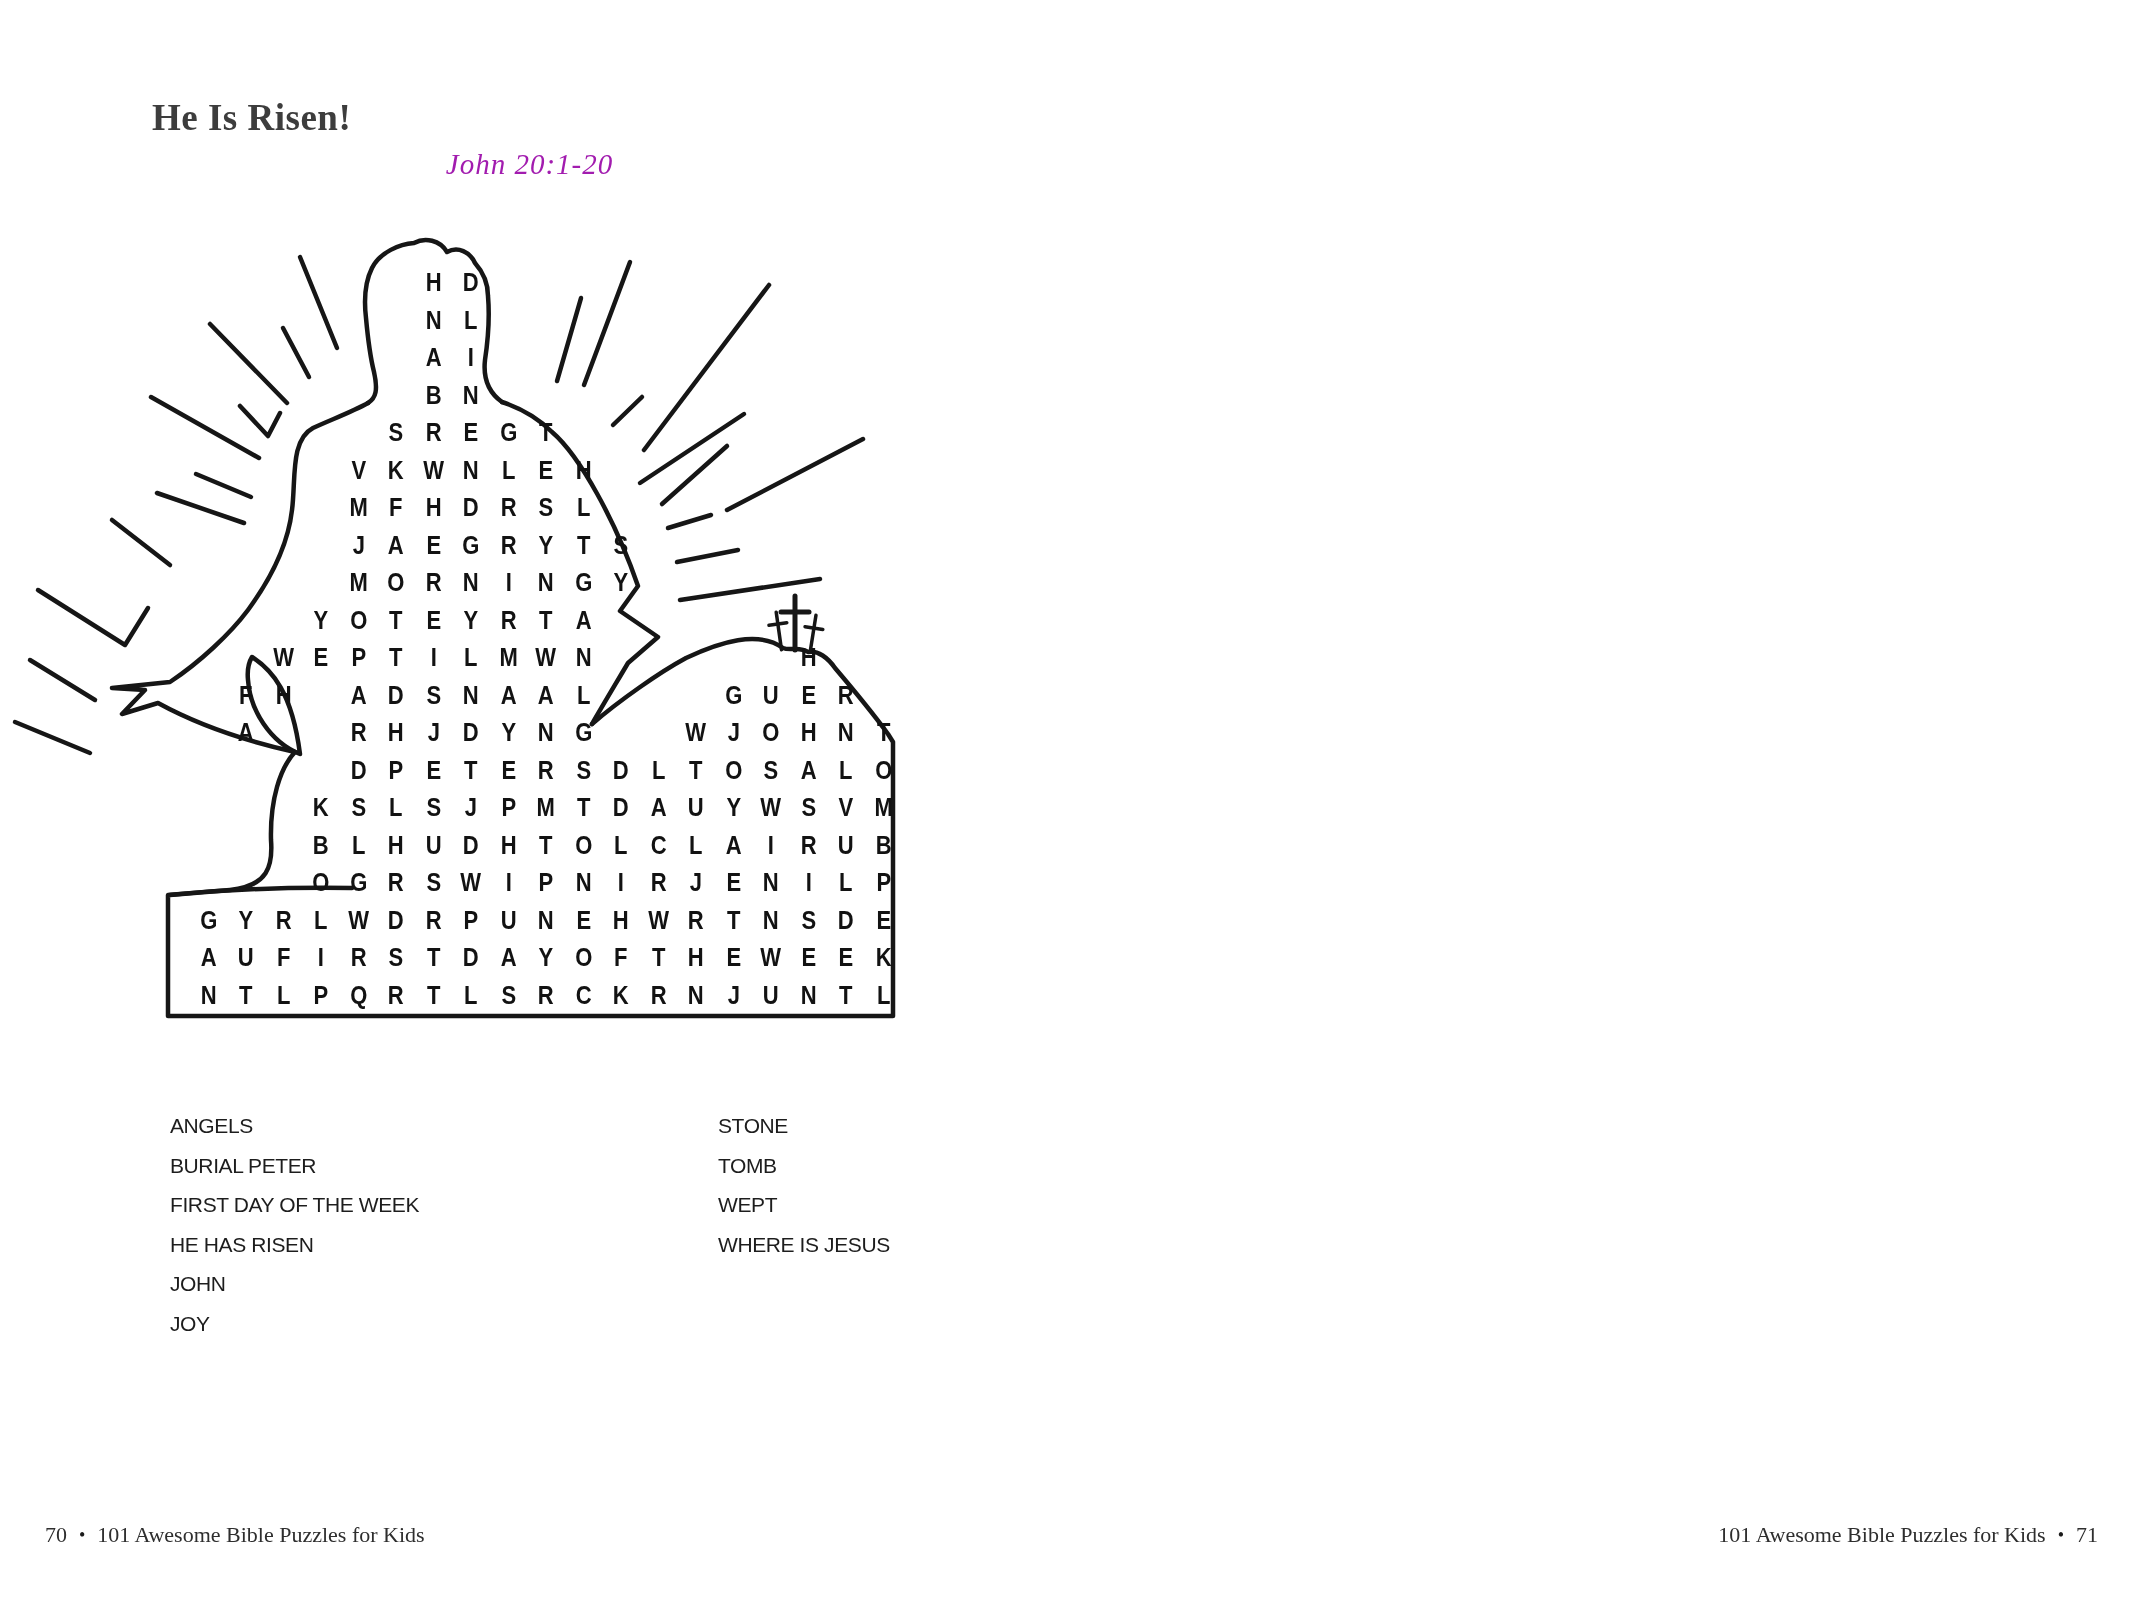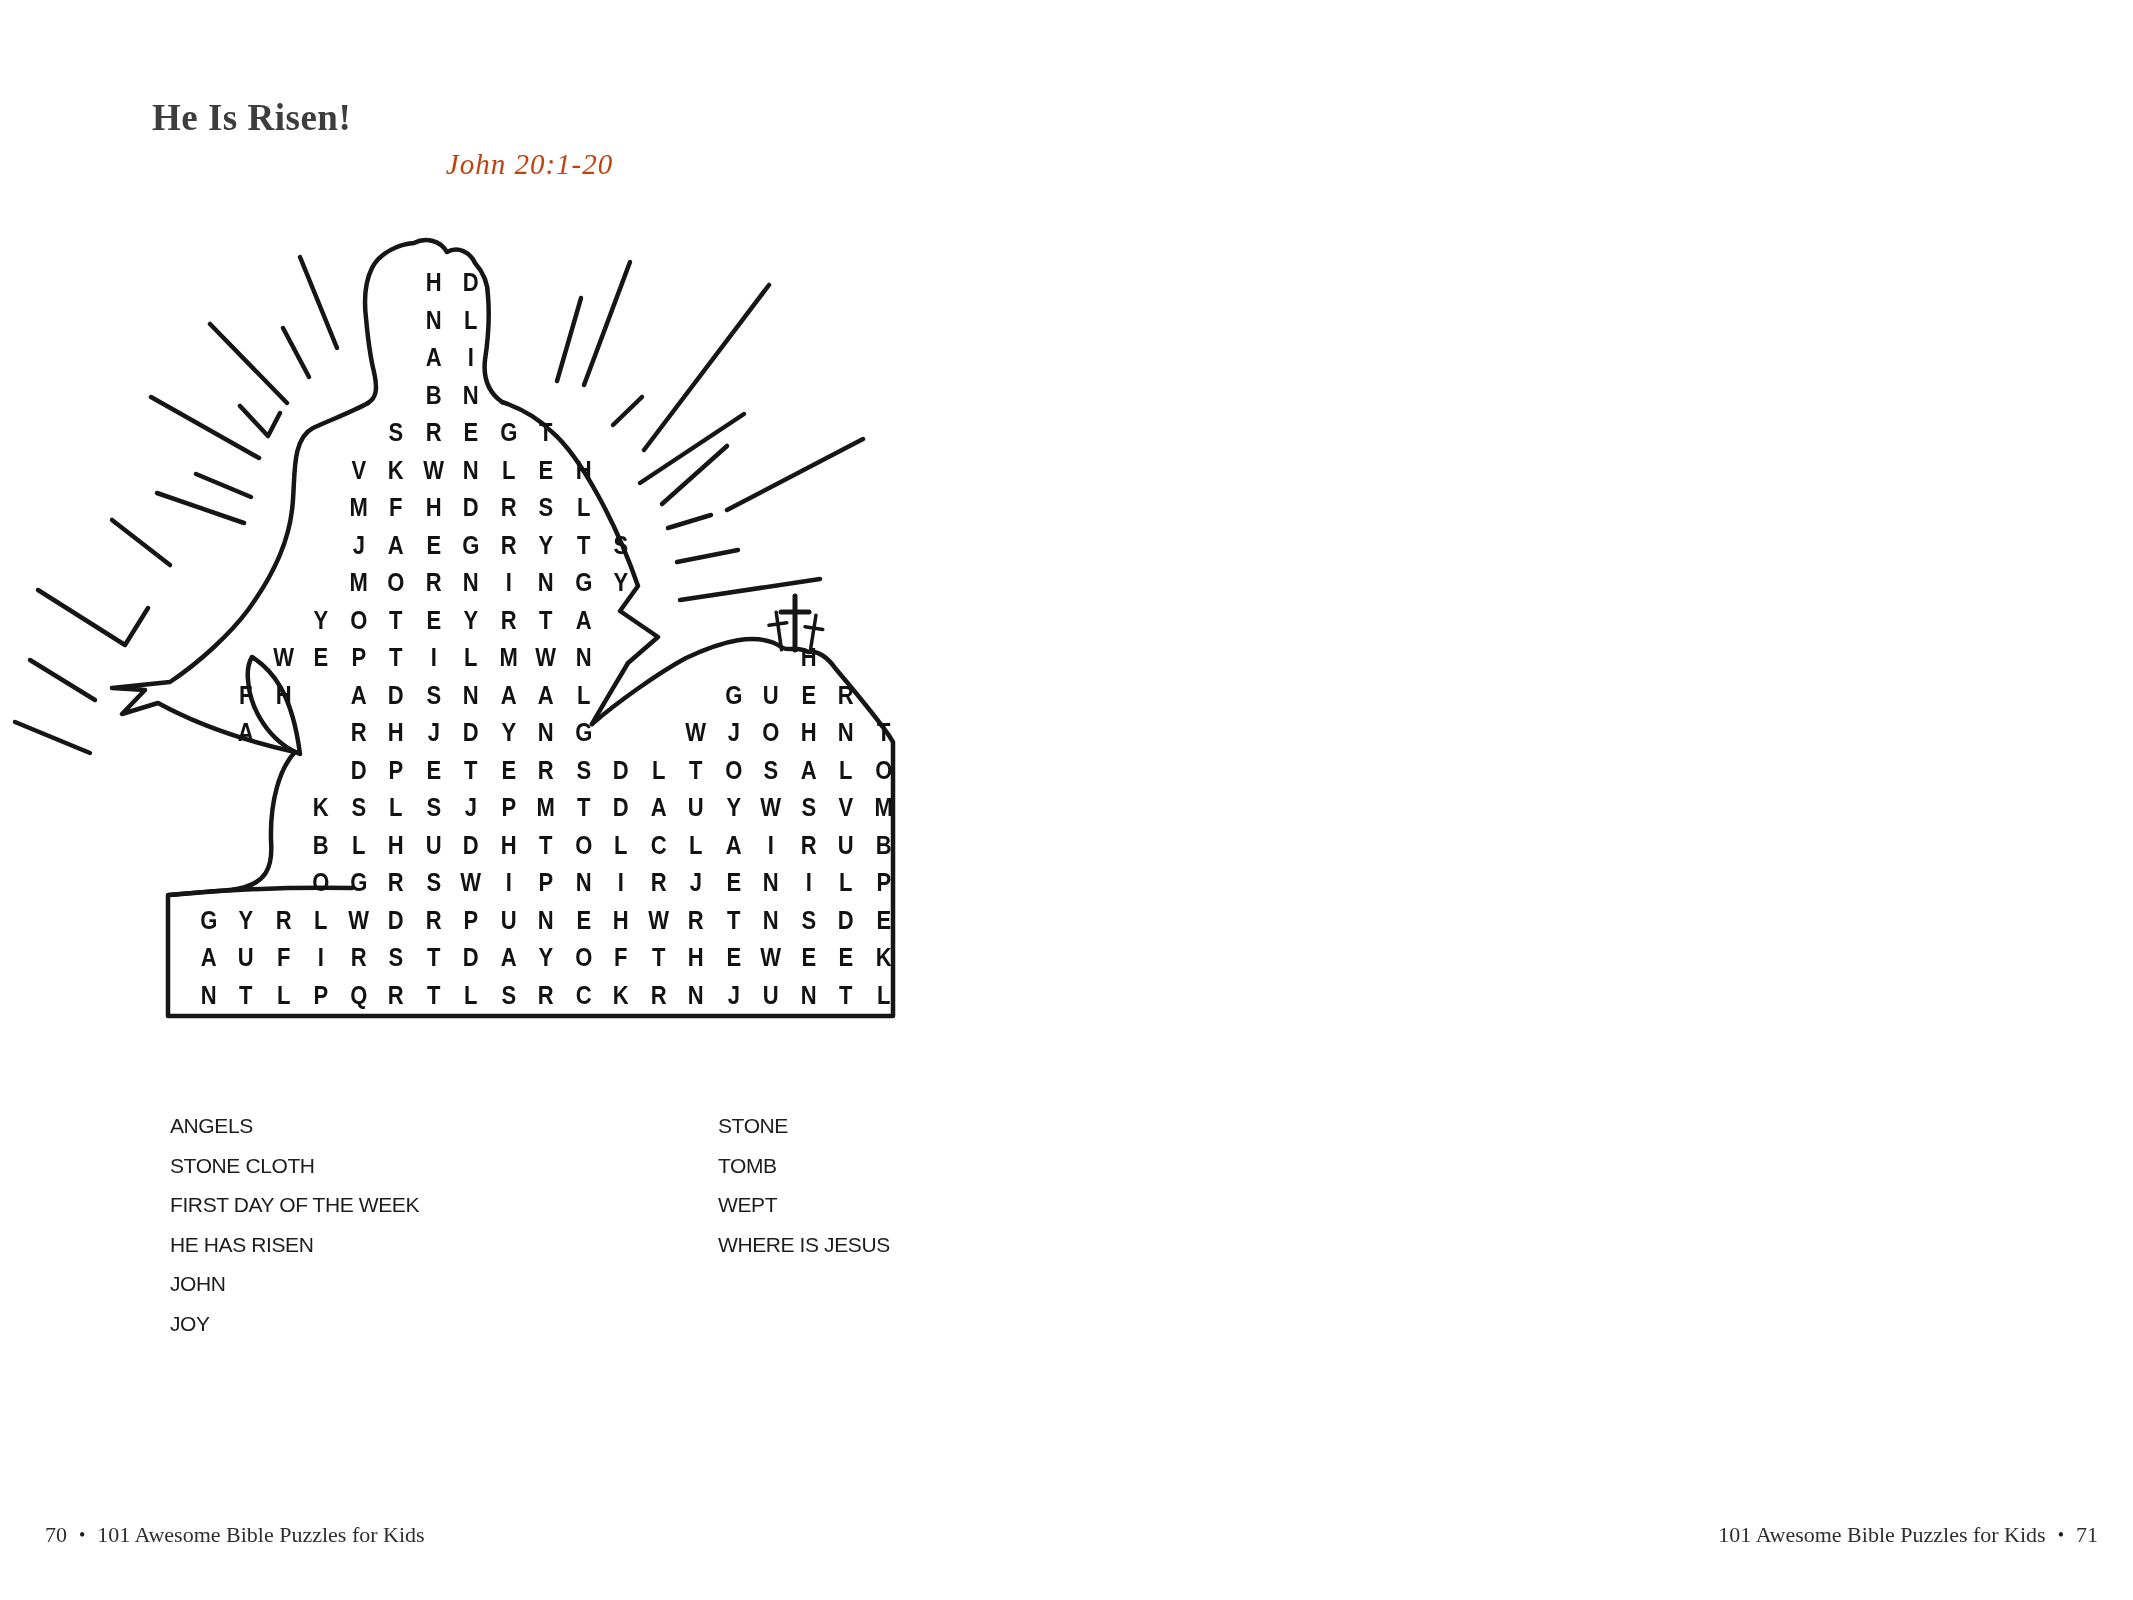--- a/index.html
+++ b/index.html
@@ -11,21 +11,21 @@
   #left-page{left:0;width:1066px;}
   #right-page{left:1066px;width:1067px;}
 
   
   .puzzle-title{
     position:absolute;left:152px;top:96px;width:755px;text-align:left;
     font-size:37px;font-weight:bold;color:#3d3d3d;letter-spacing:.5px;
   }
   .puzzle-subtitle{
     position:absolute;left:152px;top:148px;width:755px;text-align:center;
-    font-size:29px;font-style:italic;color:#c2410c;letter-spacing:1px;
+    font-size:29px;font-style:italic;color:#a21caf;letter-spacing:1px;
   }
 
   
   #figure-svg{position:absolute;left:0;top:0;pointer-events:none;}
 
   
   #word-search{position:absolute;left:152px;top:264px;}
   .grid-row{display:flex;height:37.5px;}
   .grid-cell{
     display:inline-block;width:37.5px;text-align:center;line-height:37.5px;
@@ -554,21 +554,21 @@
         <span class="grid-cell">J</span>
         <span class="grid-cell">U</span>
         <span class="grid-cell">N</span>
         <span class="grid-cell">T</span>
         <span class="grid-cell">L</span>
       </div>
     </div>
 
   <div class="word-col" id="word-col-1">
       <div class="word-item">ANGELS</div>
-      <div class="word-item">STONE CLOTH</div>
+      <div class="word-item">BURIAL PETER</div>
       <div class="word-item">FIRST DAY OF THE WEEK</div>
       <div class="word-item">HE HAS RISEN</div>
       <div class="word-item">JOHN</div>
       <div class="word-item">JOY</div>
     </div>
   <div class="word-col" id="word-col-3">
       <div class="word-item">STONE</div>
       <div class="word-item">TOMB</div>
       <div class="word-item">WEPT</div>
       <div class="word-item">WHERE IS JESUS</div>

